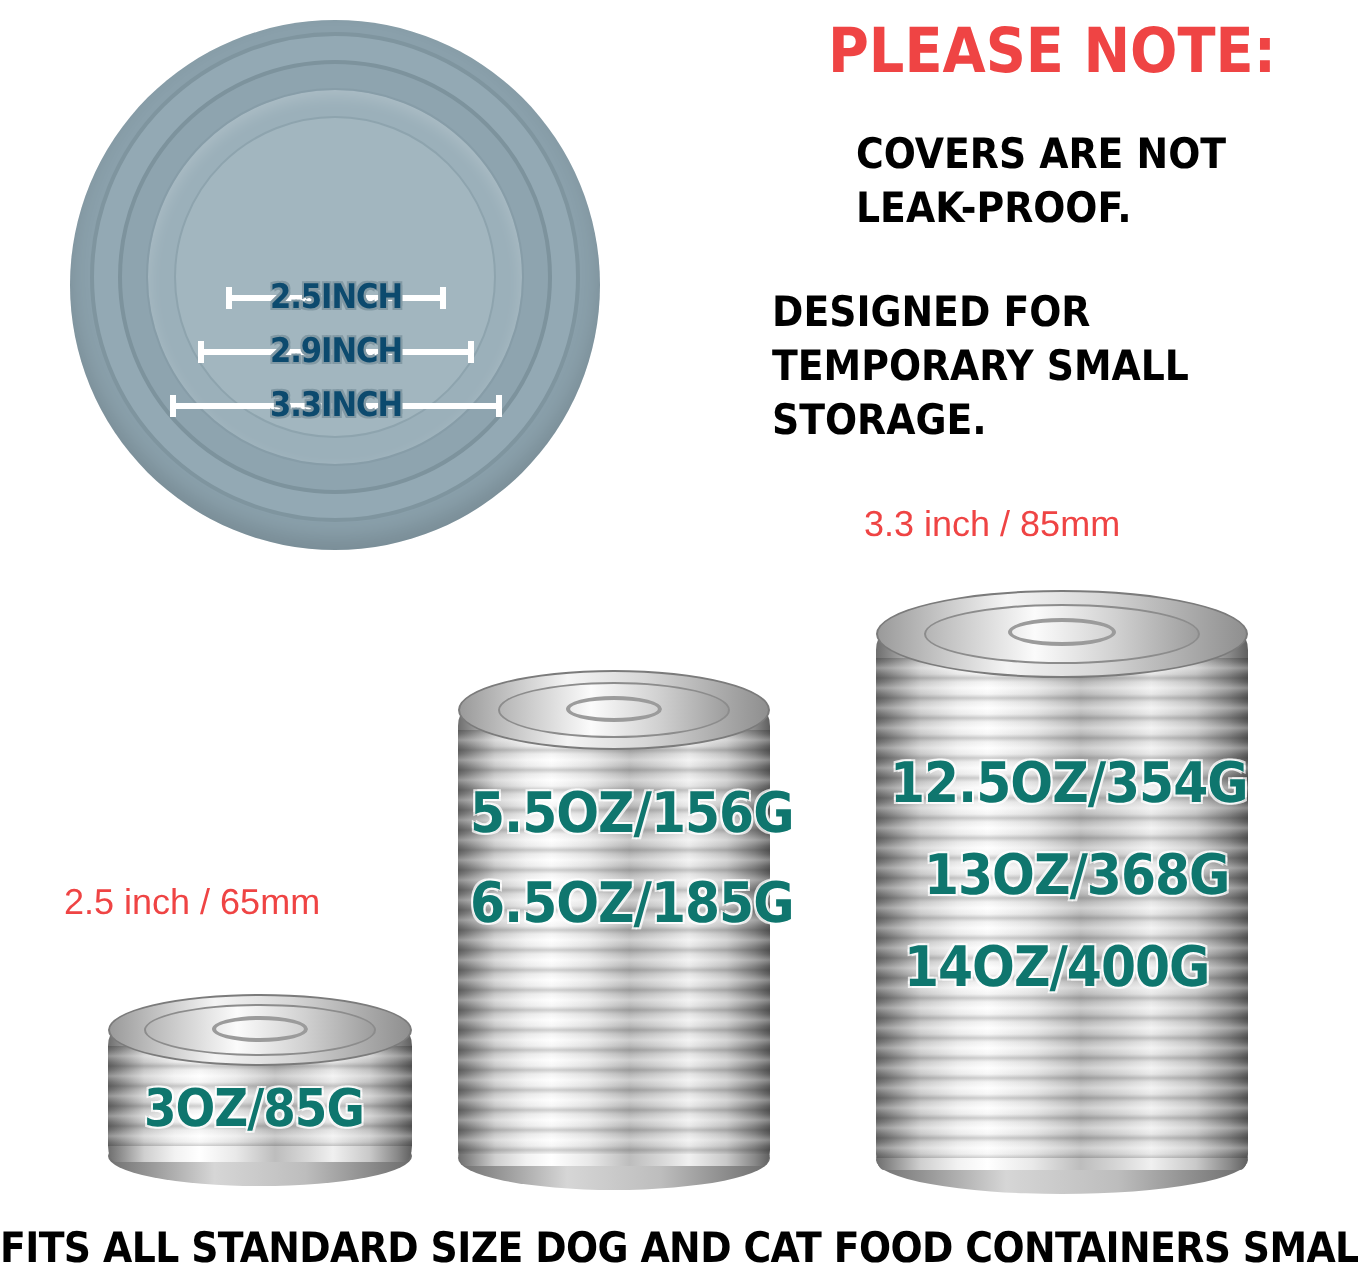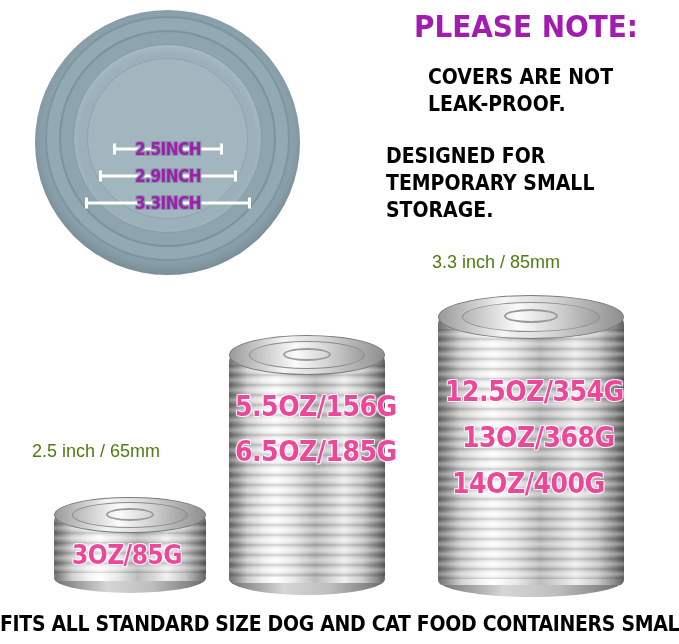--- a/index.html
+++ b/index.html
@@ -86,21 +86,21 @@
     width: 3px;
     height: 11px;
     background: #ffffff;
   }
   .meas .bar::before { left: 0; }
   .meas .bar::after  { right: 0; }
   .meas .lbl {
     position: relative;
     z-index: 2;
     background: transparent;
-    color: #a21caf;
+    color: #0c4a6e;
     font-family: "DejaVu Sans Condensed", "Liberation Sans", sans-serif;
     font-weight: 700;
     font-size: 17px;
     letter-spacing: -0.5px;
     padding: 0 5px;
     text-shadow:
       -1px -1px 0 #8299a4, 1px -1px 0 #8299a4,
       -1px 1px 0 #8299a4, 1px 1px 0 #8299a4;
     white-space: nowrap;
     text-align: center;
@@ -114,41 +114,41 @@
 
   
   .note-title {
     position: absolute;
     left: 414px;
     top: 8px;
     font-family: "DejaVu Sans Condensed", "Liberation Sans", sans-serif;
     font-weight: 700;
     font-size: 31px;
     letter-spacing: 0px;
-    color: #a21caf;
+    color: #ef4444;
     white-space: nowrap;
   }
   .note-line {
     position: absolute;
     font-family: "DejaVu Sans Condensed", "Liberation Sans", sans-serif;
     font-weight: 700;
     font-size: 21px;
     line-height: 27px;
     color: #000000;
     letter-spacing: 0px;
   }
   .note-1 { left: 428px; top: 64px; width: 250px; }
   .note-2 { left: 386px; top: 143px; width: 290px; }
 
   
   .dim-cap {
     position: absolute;
     font-family: "Liberation Sans", sans-serif;
     font-size: 18px;
-    color: #4d7c0f;
+    color: #ef4444;
     white-space: nowrap;
   }
   .dim-small  { left: 32px;  top: 441px; }
   .dim-medium { left: 212px; top: 309px; }
   .dim-large  { left: 432px; top: 252px; }
 
   
   .can {
     position: absolute;
   }
@@ -202,21 +202,21 @@
     position: absolute;
     left: 0;
     border-radius: 50%;
     background: linear-gradient(to right, #6f6f6f, #d6d6d6 35%, #bdbdbd 65%, #6b6b6b);
     box-sizing: border-box;
   }
   .can-label {
     position: absolute;
     font-family: "DejaVu Sans Condensed", "Liberation Sans", sans-serif;
     font-weight: 700;
-    color: #ec4899;
+    color: #0f766e;
     letter-spacing: -0.5px;
     white-space: nowrap;
     text-shadow:
       -1px -1px 0 rgba(255,255,255,0.75), 1px -1px 0 rgba(255,255,255,0.75),
       -1px 1px 0 rgba(255,255,255,0.75), 1px 1px 0 rgba(255,255,255,0.75);
   }
 
   
   #can-small { left: 54px; top: 497px; width: 152px; height: 98px; }
   #can-small .can-body { top: 18px; width: 152px; height: 66px; }

